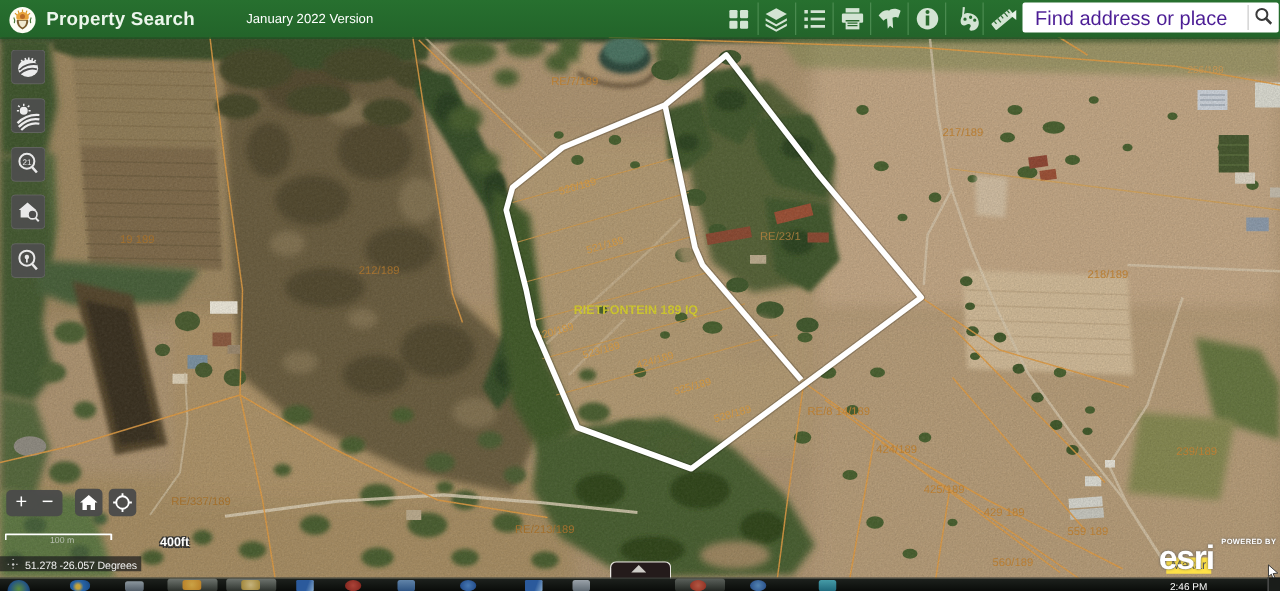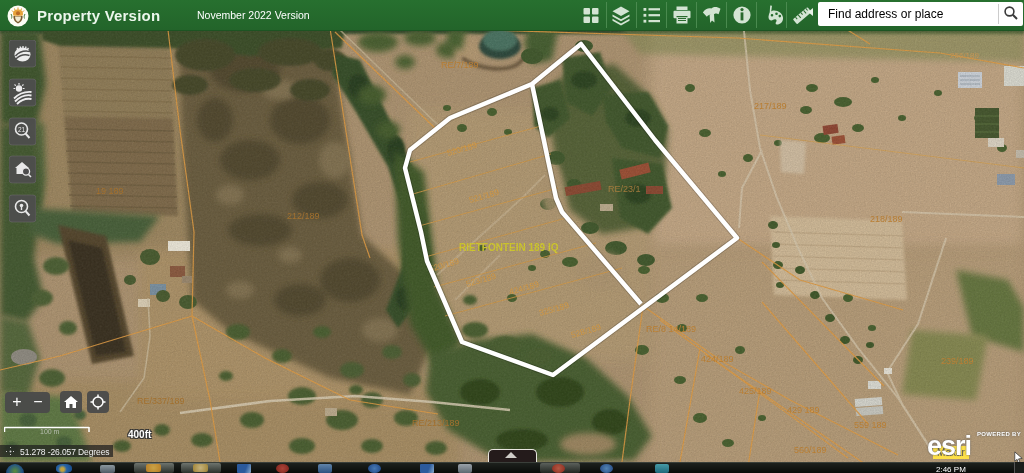--- a/index.html
+++ b/index.html
@@ -479,23 +479,23 @@
         <line x1="5" y1="5.5" x2="7" y2="7.5"></line>
     <line x1="17" y1="5.5" x2="15" y2="7.5"></line>
   </g>
   <path d="M11,4.5 C13.8,4.5 16,6.3 16,8.8 C16,9.8 15.6,10.4 15.2,10.8 L6.8,10.8 C6.4,10.4 6,9.8 6,8.8 C6,6.3 8.2,4.5 11,4.5 Z" fill="#e8a33b"></path>
   <path d="M6.5,11 L15.5,11 C16,13.5 14.5,17 11,18.5 C7.5,17 6,13.5 6.5,11 Z" fill="#7a5b2e"></path>
   <path d="M8,11.5 L14,11.5 C14,14 13,16 11,17 C9,16 8,14 8,11.5 Z" fill="#f0e8d0"></path>
   <circle cx="11" cy="8.2" r="2" fill="#b86a26"></circle>
   <path d="M4,9 C5,10.5 5,12 4.5,13.5 M18,9 C17,10.5 17,12 17.5,13.5" stroke="#4a7a3a" stroke-width="1" fill="none"></path>
 </svg>
 
-<div class="abs" style="left:37px;top:7px;font-size:15px;font-weight:600;color:#ecf6ec;letter-spacing:0.2px;">Property Version</div>
-
-<div class="abs" style="left:197px;top:9px;font-size:10.5px;color:#ffffff;">November 2022 Version</div>
+<div class="abs" style="left:37px;top:7px;font-size:15px;font-weight:600;color:#ecf6ec;letter-spacing:0.2px;">Property Search</div>
+
+<div class="abs" style="left:197px;top:9px;font-size:10.5px;color:#ffffff;">January 2022 Version</div>
 
 <svg class="abs" style="left:577px;top:1px" width="240" height="28" viewBox="0 0 240 28">
   <g stroke="#4a8a4f" stroke-width="1">
     <line x1="29.5" y1="1" x2="29.5" y2="27"></line>
         <line x1="59.5" y1="1" x2="59.5" y2="27"></line>
     <line x1="89.5" y1="1" x2="89.5" y2="27"></line>
         <line x1="119.5" y1="1" x2="119.5" y2="27"></line>
     <line x1="149.5" y1="1" x2="149.5" y2="27"></line>
         <line x1="179.5" y1="1" x2="179.5" y2="27"></line>
     <line x1="209.5" y1="1" x2="209.5" y2="27"></line>
@@ -557,21 +557,21 @@
           <line x1="229.5" y1="11.5" x2="229.5" y2="15.5"></line>
       <line x1="232.5" y1="11.5" x2="232.5" y2="14.2"></line>
     </g>
   </g>
 </svg>
 
 <div class="abs" style="left:808px;top:8px;width:0;height:0;border-top:4px solid transparent;border-bottom:4px solid transparent;border-right:5px solid #e8f2e8;"></div>
 
 <div class="abs" style="left:818px;top:2px;width:205px;height:24px;background:#ffffff;border-radius:2px;"></div>
 
-<div class="abs" style="left:828px;top:7px;font-size:12px;color:#000000;text-align:center;">Find address or place</div>
+<div class="abs" style="left:828px;top:7px;font-size:16px;color:#4c1d95;text-align:center;">Find address or place</div>
 
 <div class="abs" style="left:998px;top:4px;width:1px;height:20px;background:#cccccc;"></div>
 
 <svg class="abs" style="left:1002px;top:4px" width="18" height="18" viewBox="0 0 18 18">
   <circle cx="7.5" cy="7.5" r="4.4" fill="none" stroke="#3a3a3a" stroke-width="1.6"></circle>
   <line x1="10.8" y1="10.8" x2="15" y2="15" stroke="#3a3a3a" stroke-width="2"></line>
 </svg>
 
 <svg class="abs" style="left:9px;top:40px" width="27" height="183" viewBox="0 0 27 183">
   <g fill="#4d4d4d" fill-opacity="0.93" stroke="#6a6a6a" stroke-width="0.6">

